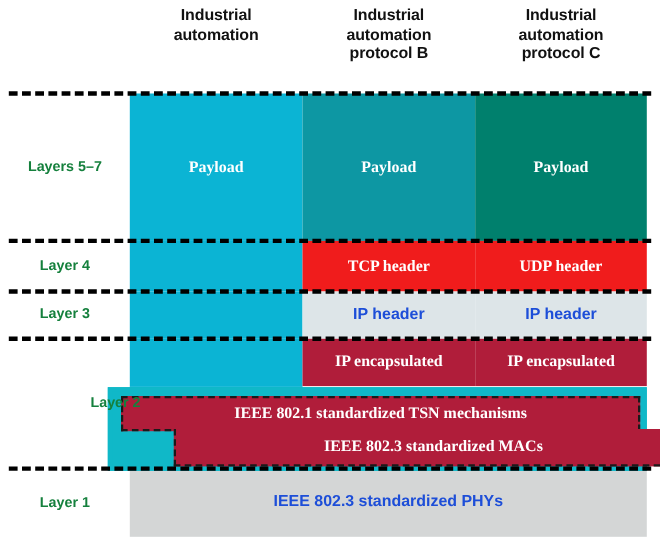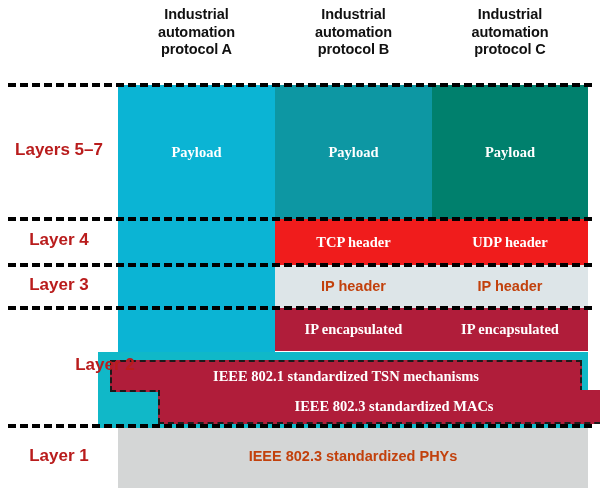--- a/index.html
+++ b/index.html
@@ -7,46 +7,45 @@
        font-family:"Liberation Sans",sans-serif;-webkit-font-smoothing:antialiased;}
 
   #stage{position:absolute;left:0;top:0;width:600px;height:495px;}
 
   
   .col-head{position:absolute;text-align:center;font-size:14.5px;font-weight:bold;
             color:#111;line-height:1.22;letter-spacing:-0.1px;}
 
   
   .layer-label{position:absolute;left:0;width:118px;text-align:center;
-               font-size:17px;font-weight:bold;color:#b91c1c;
+               font-size:13px;font-weight:bold;color:#15803d;
                display:flex;align-items:center;justify-content:center;}
 
   
   .hrule{position:absolute;left:8px;width:584px;height:0;
          border-top:4px dashed #000;}
 
   
   .cell{position:absolute;display:flex;align-items:center;justify-content:center;
         font-size:14.5px;font-weight:bold;line-height:1.15;text-align:center;}
   .cell.white{color:#ffffff;font-family:Liberation Serif, serif;}
-  .cell.dark{color:#c2410c;}
+  .cell.dark{color:#1d4ed8;}
 
   
   #tsn-box{position:absolute;box-sizing:border-box;border:4px solid #10b8c8;}
   .inner-dash{position:absolute;box-sizing:border-box;border:2.5px dashed #1a1a1a;}
 </style>
 </head>
 <body>
 
 <div id="stage">
 
   <div class="col-head" style="left:118px;top:6px;width:157px;">
     <div>Industrial</div>
     <div>automation</div>
-    <div>protocol A</div>
   </div>
 
   <div class="col-head" style="left:275px;top:6px;width:157px;">
     <div>Industrial</div>
     <div>automation</div>
     <div>protocol B</div>
   </div>
 
   <div class="col-head" style="left:432px;top:6px;width:156px;">
     <div>Industrial</div>

